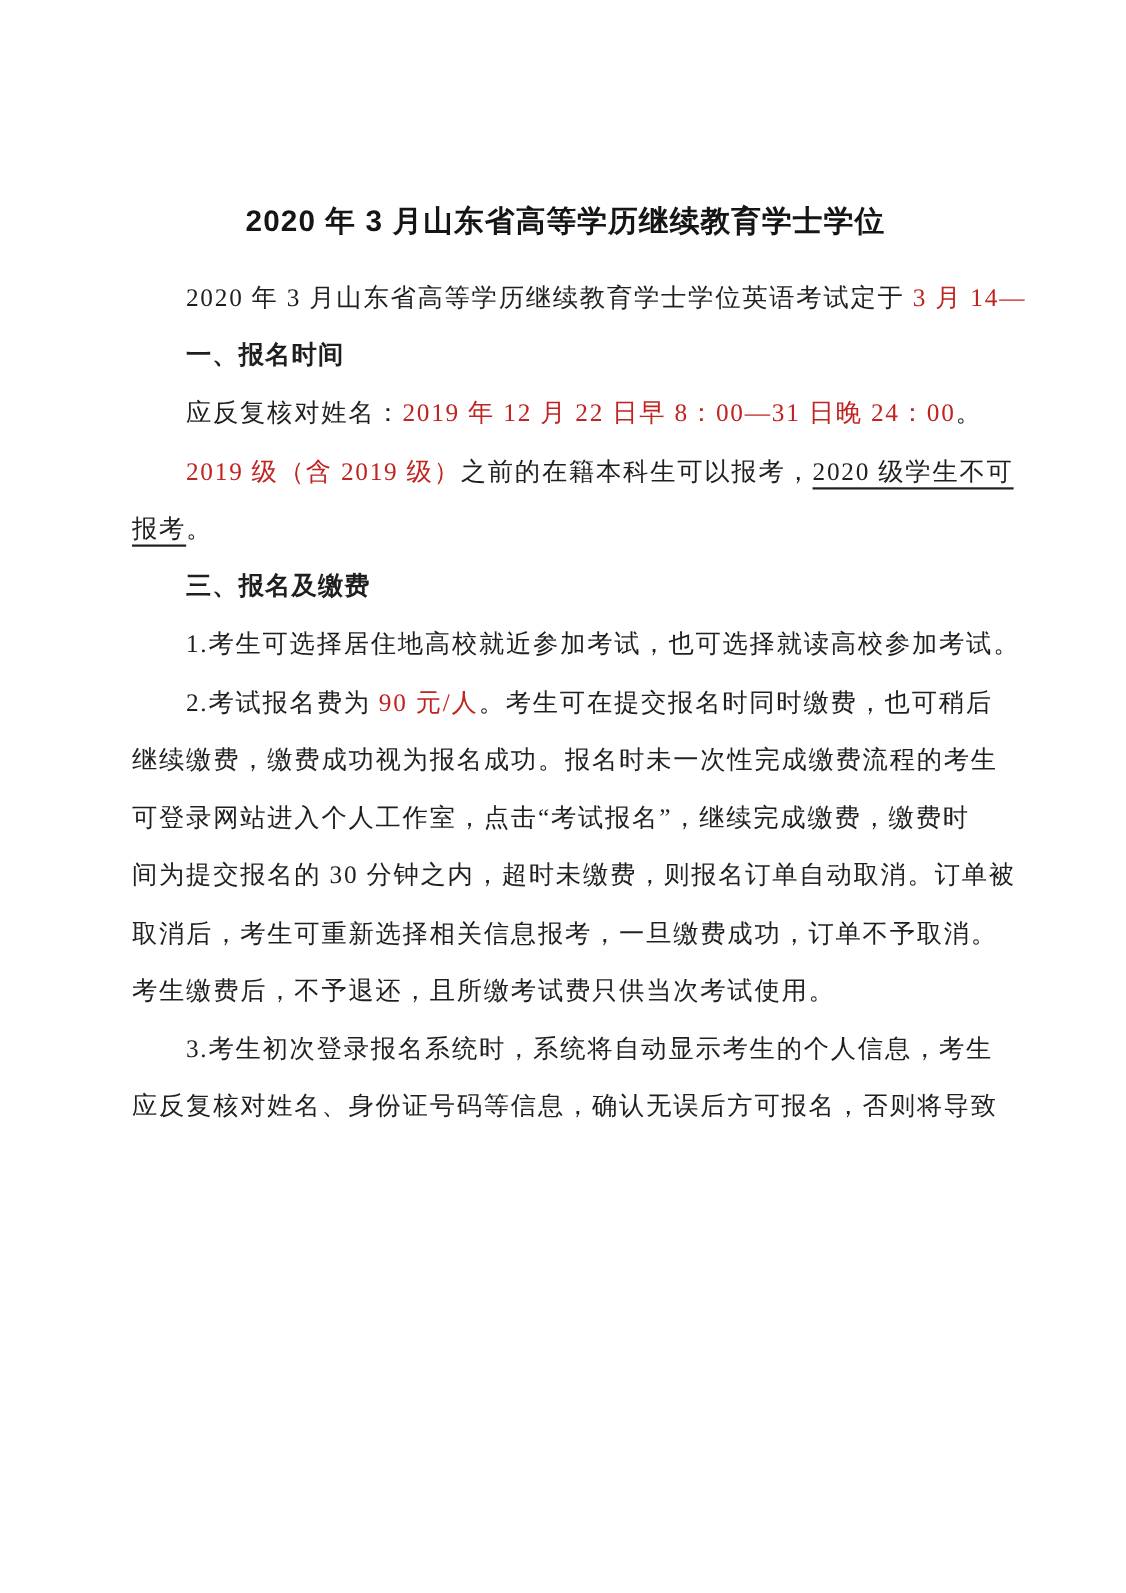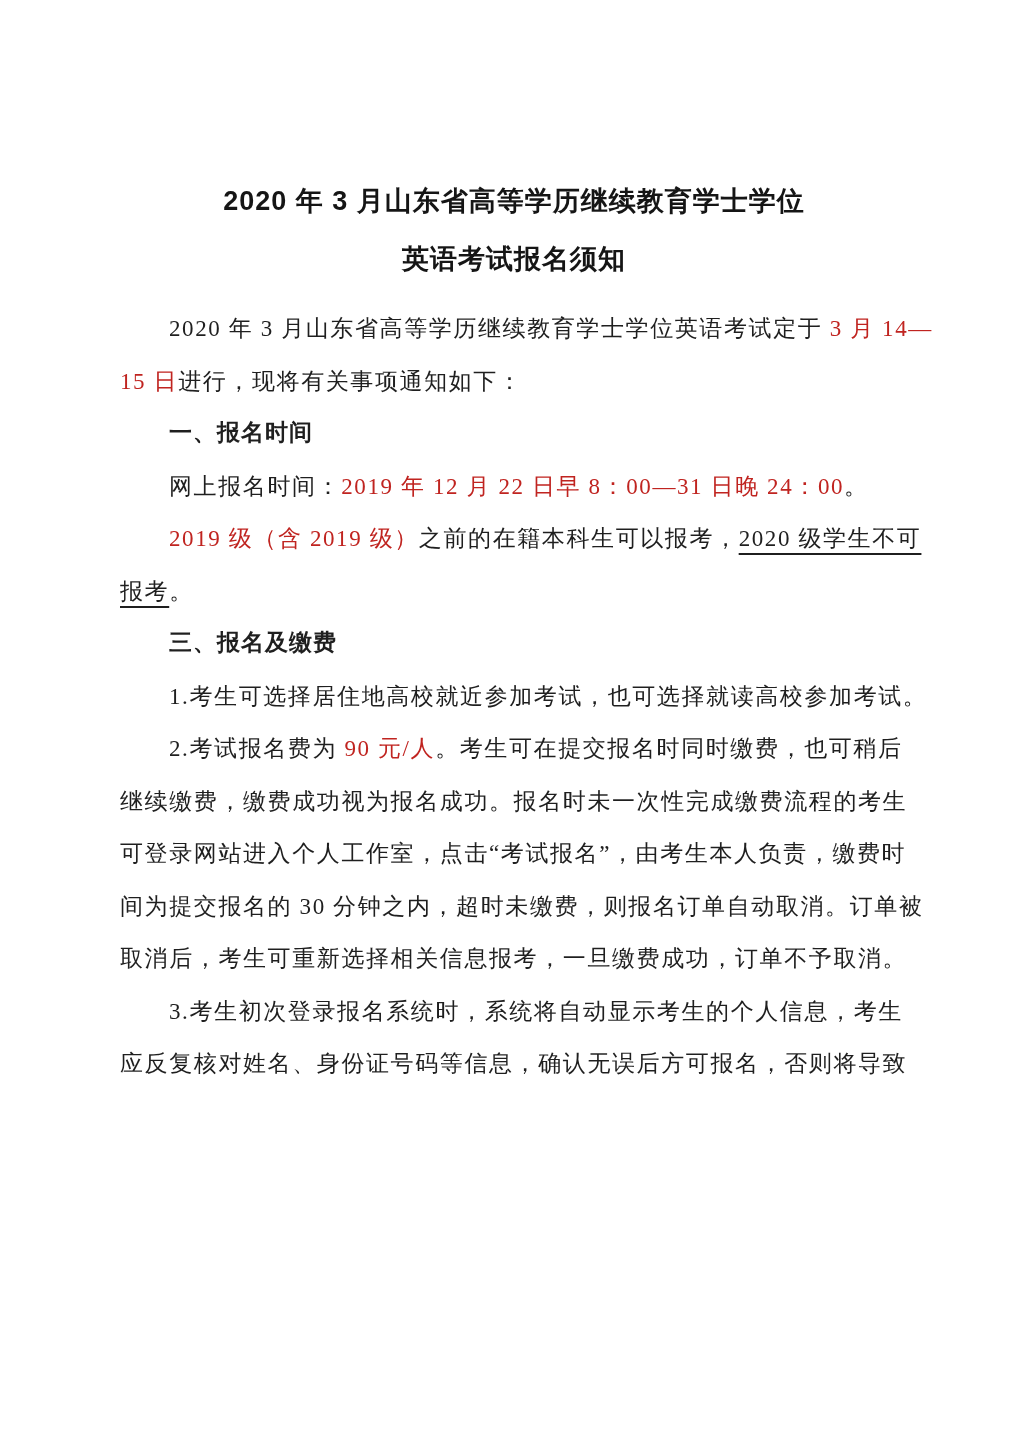--- a/index.html
+++ b/index.html
@@ -47,33 +47,32 @@
     text-decoration-thickness: 1.5px;
   }
 </style>
 </head>
 <body>
 
 <div class="page">
   <div class="doc">
     <div class="title-block">
       <div>2020 年 3 月山东省高等学历继续教育学士学位</div>
-      <div>英语考试报名须知</div>
     </div>
     <div class="body-block">
         <div class="line indent"><span class="">2020 年 3 月山东省高等学历继续教育学士学位英语考试定于 </span><span class="seg-red ">3 月 14—</span></div>
-        <div class="line"><span class="seg-red ">15 日</span><span class="">进行，现将有关事项通知如下：</span></div>
         <div class="line indent bold"><span class="">一、报名时间</span></div>
-        <div class="line indent"><span class="">网上报名时间：</span><span class="seg-red ">2019 年 12 月 22 日早 8：00—31 日晚 24：00</span><span class="">。</span></div>
+        <div class="line indent"><span class="">应反复核对姓名：</span><span class="seg-red ">2019 年 12 月 22 日早 8：00—31 日晚 24：00</span><span class="">。</span></div>
         <div class="line indent"><span class="seg-red ">2019 级（含 2019 级）</span><span class="">之前的在籍本科生可以报考，</span><span class="seg-underline">2020 级学生不可</span></div>
         <div class="line"><span class="seg-underline">报考</span><span class="">。</span></div>
         <div class="line indent bold"><span class="">三、报名及缴费</span></div>
         <div class="line indent"><span class="">1.考生可选择居住地高校就近参加考试，也可选择就读高校参加考试。</span></div>
         <div class="line indent"><span class="">2.考试报名费为 </span><span class="seg-red ">90 元/人</span><span class="">。考生可在提交报名时同时缴费，也可稍后</span></div>
         <div class="line"><span class="">继续缴费，缴费成功视为报名成功。报名时未一次性完成缴费流程的考生</span></div>
-        <div class="line"><span class="">可登录网站进入个人工作室，点击“考试报名”，由考生本人负责，缴费时</span></div>
+        <div class="line"><span class="">可登录网站进入个人工作室，点击“考试报名”，继续完成缴费，缴费时</span></div>
         <div class="line"><span class="">间为提交报名的 30 分钟之内，超时未缴费，则报名订单自动取消。订单被</span></div>
         <div class="line"><span class="">取消后，考生可重新选择相关信息报考，一旦缴费成功，订单不予取消。</span></div>
+        <div class="line"><span class="">考生缴费后，不予退还，且所缴考试费只供当次考试使用。</span></div>
         <div class="line indent"><span class="">3.考生初次登录报名系统时，系统将自动显示考生的个人信息，考生</span></div>
         <div class="line"><span class="">应反复核对姓名、身份证号码等信息，确认无误后方可报名，否则将导致</span></div>
       </div>
   </div>
 </div>
 
 </body></html>

